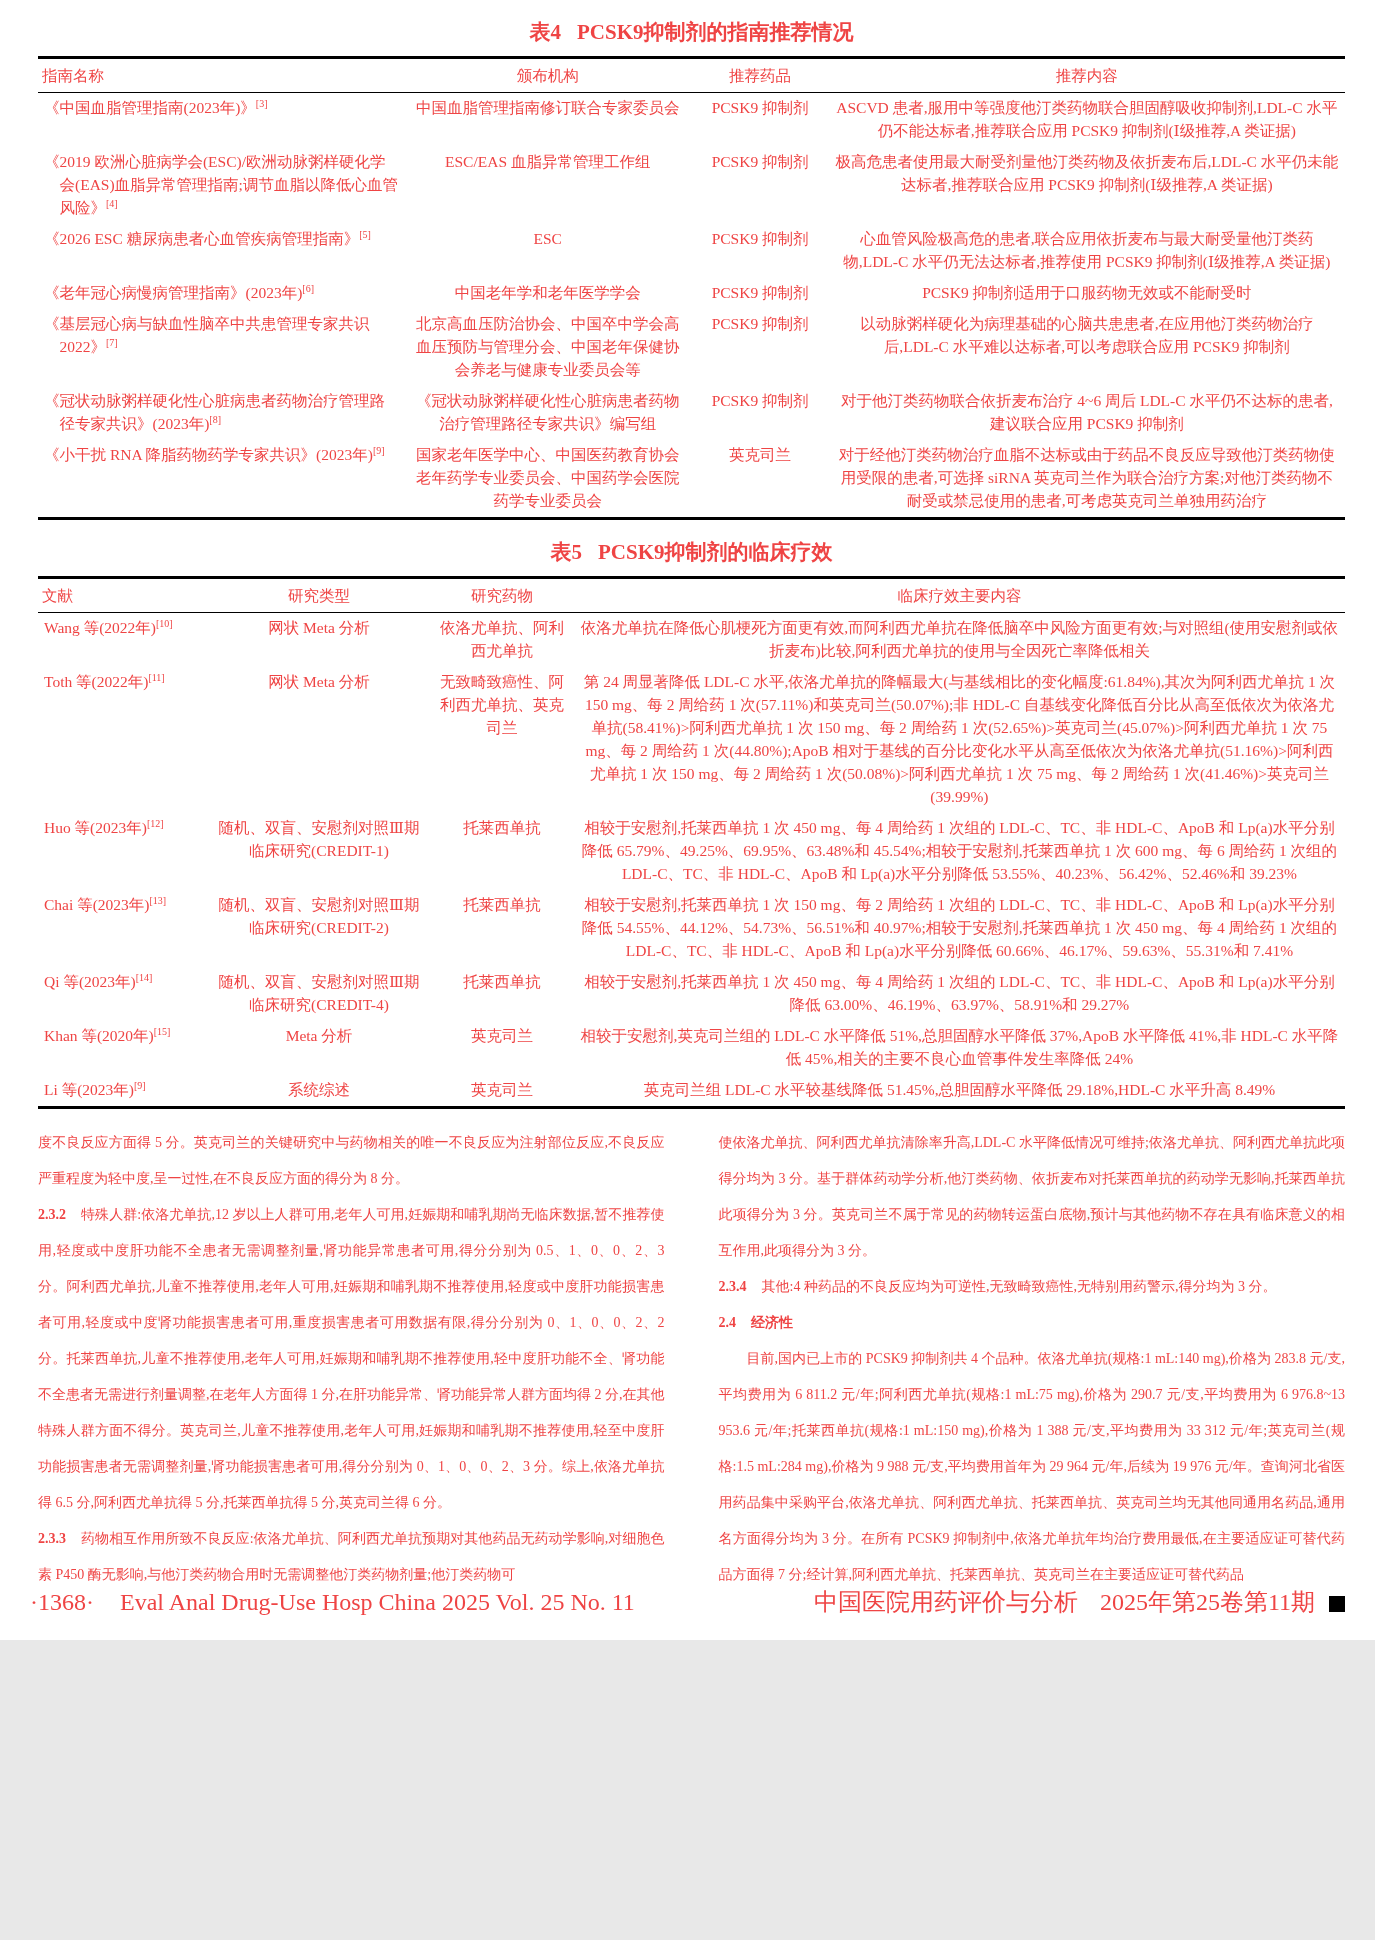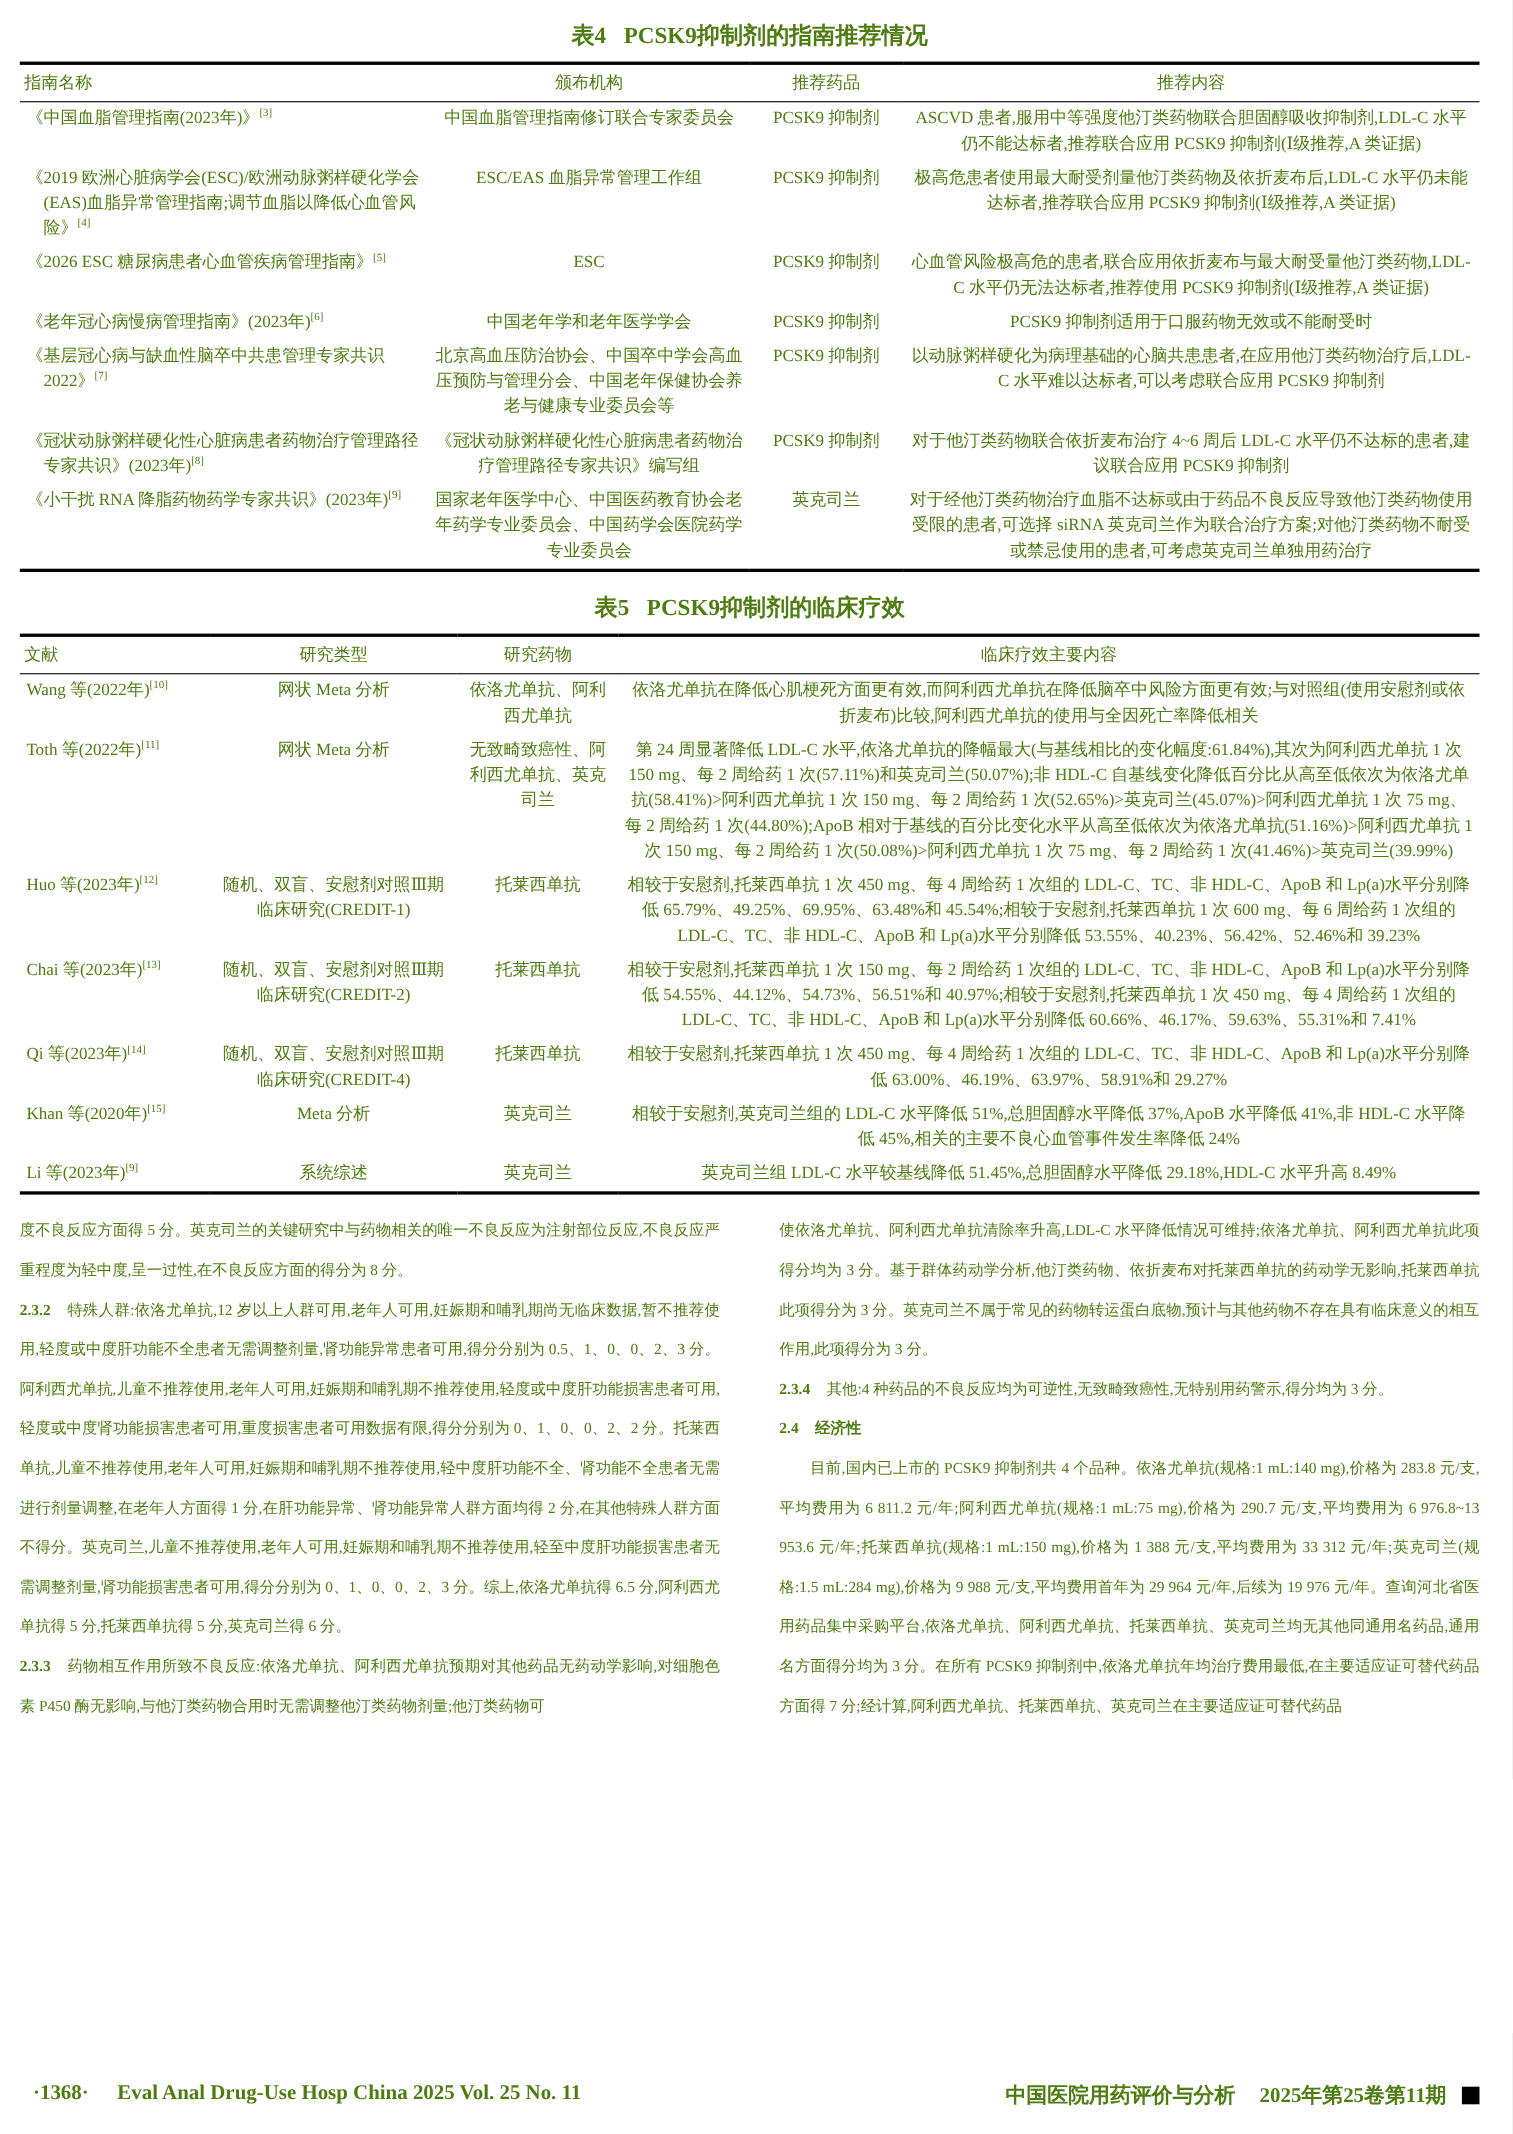--- a/index.html
+++ b/index.html
@@ -1,39 +1,39 @@
 <!DOCTYPE html>
 <html><head>
 <meta charset="utf-8">
 <style>
   html,body{margin:0;padding:0;background:#e8e8e8;}
   .page{
-    width:1375px;height:1940px;background:#ffffff;box-sizing:border-box;
-    padding:14px 30px 0 18px;position:relative;overflow:hidden;
-    font-family:"Liberation Serif","DejaVu Serif",serif;color:#4d7c0f;
+    width:1375px;height:1640px;background:#ffffff;box-sizing:border-box;
+    padding:14px 30px 0 38px;position:relative;overflow:hidden;
+    font-family:"Liberation Serif","DejaVu Serif",serif;color:#ef4444;
   }
   .tbl-title{text-align:center;font-weight:bold;font-size:21px;margin:4px 0 10px 0;}
   .tbl-title .tlabel{margin-right:16px;}
   table{width:100%;border-collapse:collapse;table-layout:fixed;
         font-size:15.5px;line-height:23px;
         border-top:3px solid #000;border-bottom:3px solid #000;}
   thead th{font-weight:normal;border-bottom:1.5px solid #000;padding:5px 4px;text-align:center;}
   thead th.left{text-align:left;}
   td{vertical-align:top;padding:3px 6px 5px 6px;text-align:center;}
   td.hang{text-align:left;padding-left:calc(6px + 1em);text-indent:-1em;}
   sup{font-size:10px;line-height:0;}
   .t5-wrap{margin-top:18px;}
   .columns{display:flex;gap:54px;margin-top:16px;}
   .col{flex:1;font-size:14px;line-height:36px;text-align:justify;}
   .col p{margin:0;}
   .sec-num{font-weight:bold;margin-right:15px;}
   p.heading{font-weight:bold;}
   p.indent{text-indent:2em;}
   .footer{position:absolute;left:30px;right:30px;bottom:22px;
-          display:flex;justify-content:space-between;align-items:flex-start;font-size:19px;font-weight:bold;}
+          display:flex;justify-content:space-between;align-items:center;font-size:24px;}
   .footer .gap{margin-right:26px;}
   .footer-right .gap{margin-right:22px;}
   .sq{display:inline-block;width:16px;height:16px;background:#000;margin-left:14px;vertical-align:-2px;}
 </style>
 </head>
 <body>
 
 <div class="page">
 
   <div class="tbl-title">

